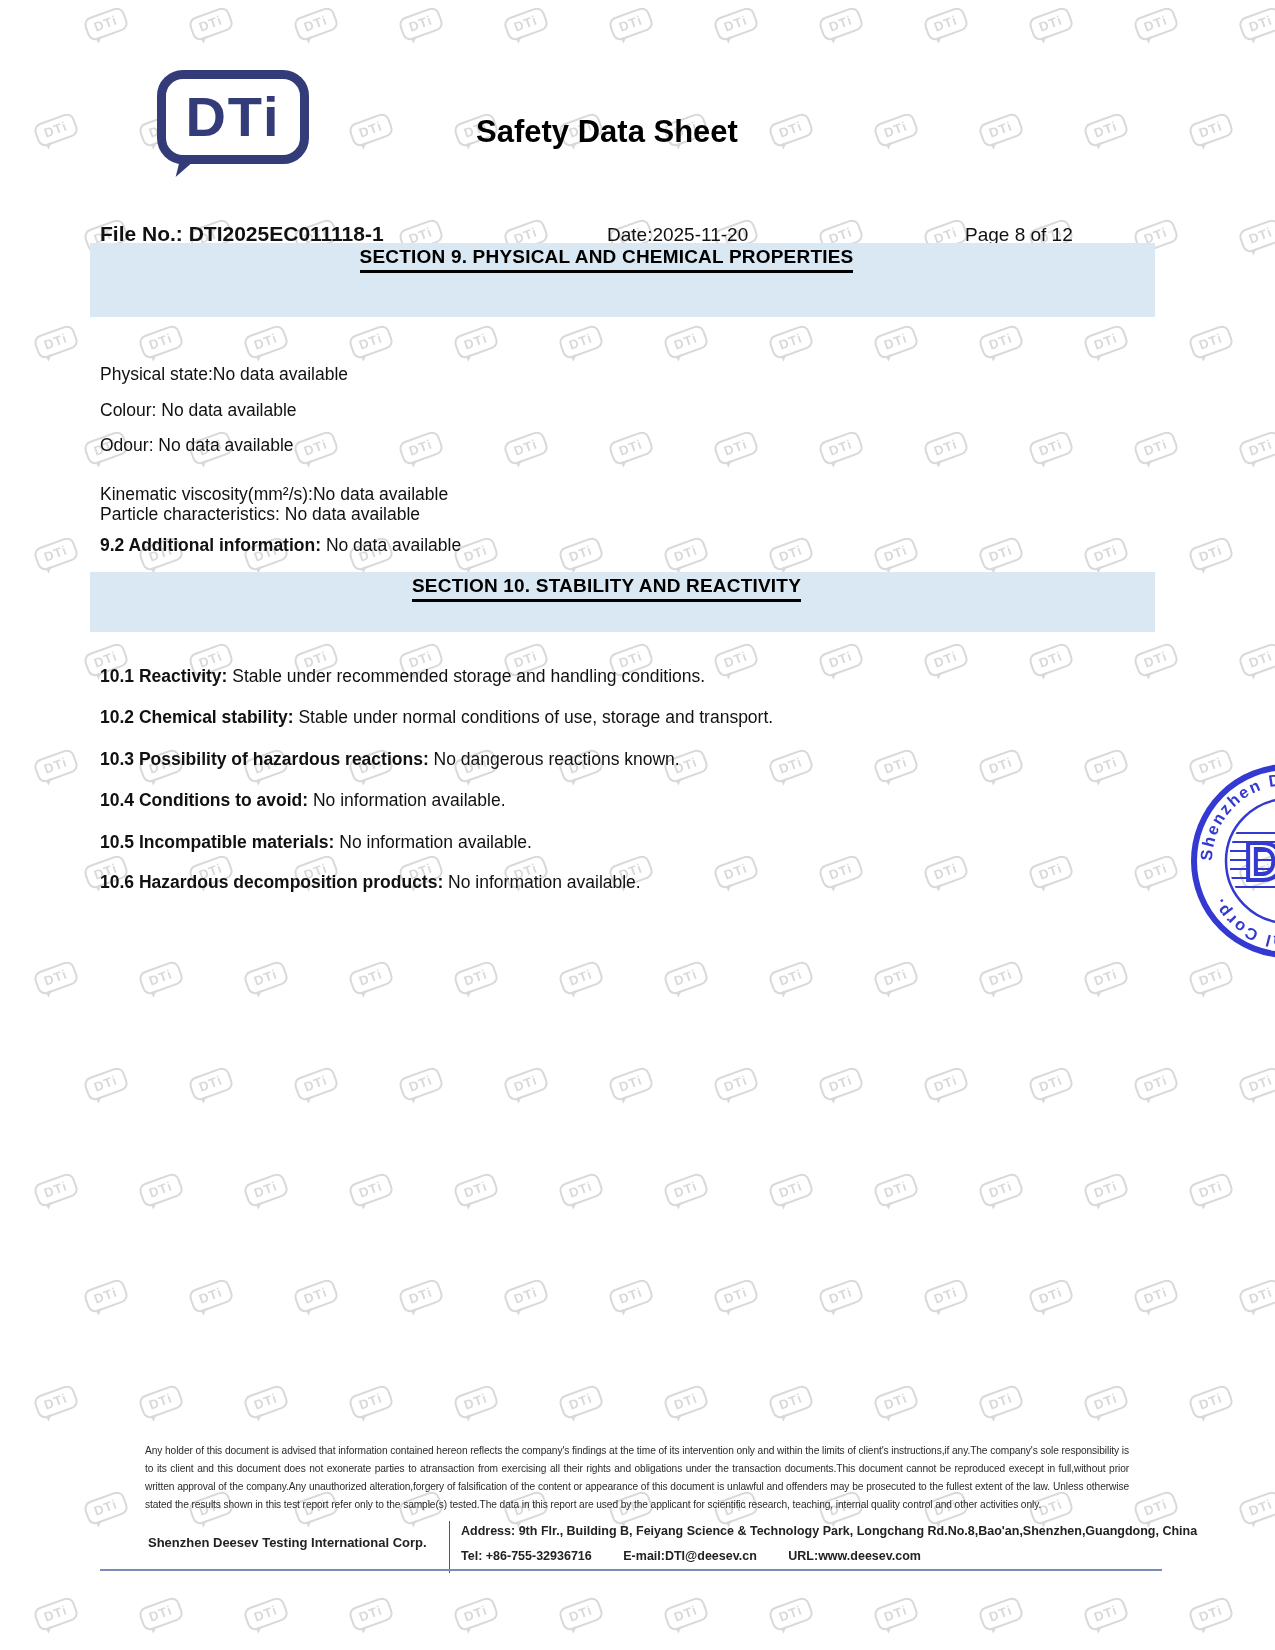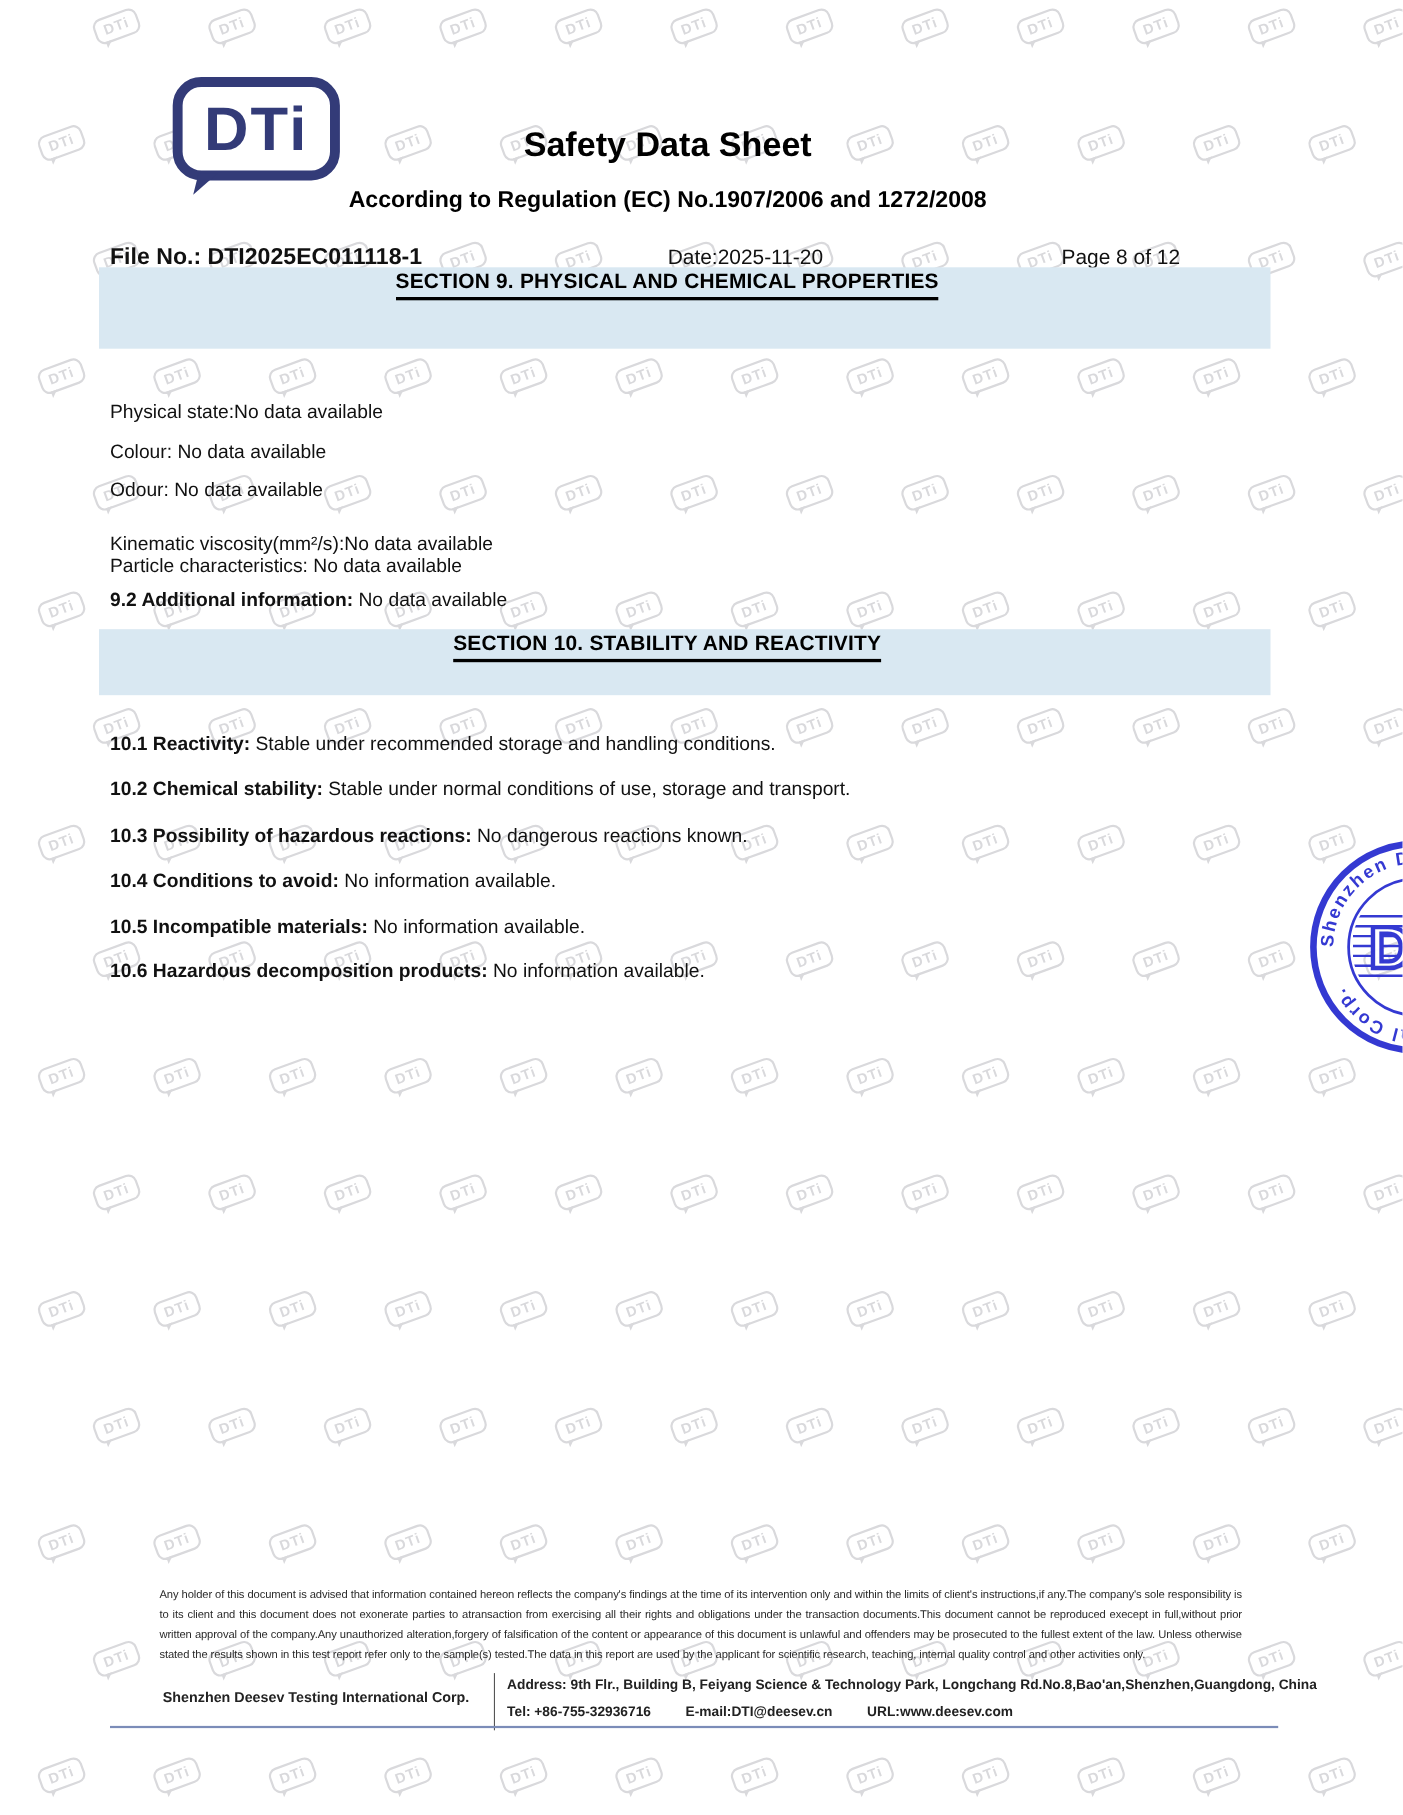--- a/index.html
+++ b/index.html
@@ -273,21 +273,20 @@
   </div>
 
 <div id="content">
 
   <div class="logo">
     <span class="logo-text">DTi</span>
     <span class="logo-tail"></span>
   </div>
 
   <h1 class="centered page-title">Safety Data Sheet</h1>
-  <div class="centered subtitle">According to Regulation (EC) No.1907/2006 and 1272/2008</div>
 
   <div class="meta-row">
     <span class="file-no">File No.: DTI2025EC011118-1</span>
     <span class="meta-date">Date:2025-11-20</span>
     <span class="meta-page">Page 8 of 12</span>
   </div>
 
   <div class="banner banner-9">
     <span class="banner-title">SECTION 9. PHYSICAL AND CHEMICAL PROPERTIES</span>
   </div>

